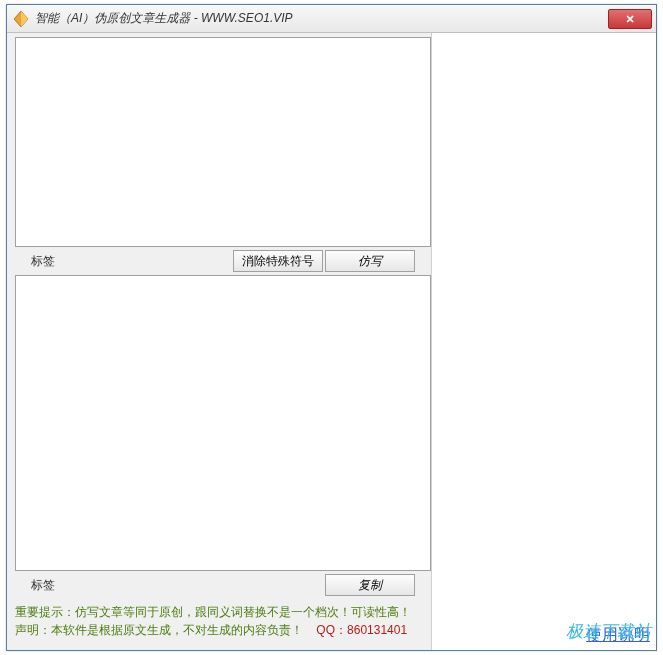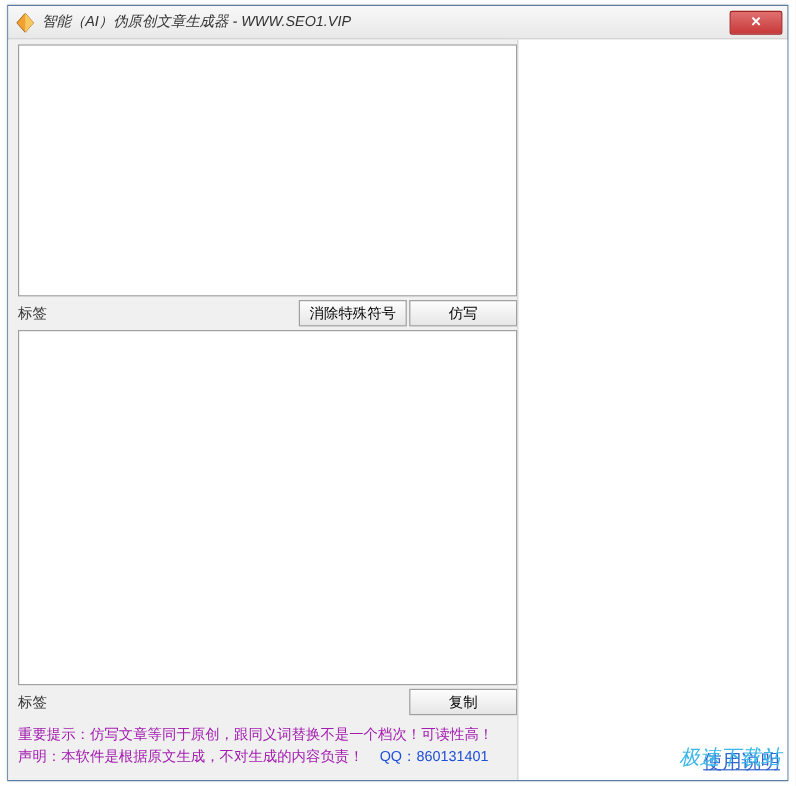--- a/index.html
+++ b/index.html
@@ -87,47 +87,47 @@
     font-family: inherit;
     font-size: 12px;
     padding: 2px;
   }
   .textarea.top { height: 210px; }
   .textarea.bottom { height: 296px; }
   .toolbar {
     display: flex;
     align-items: center;
     height: 24px;
-    margin: 2px 0;
+    margin: 2px 16px;
   }
   .label {
     font-size: 12px;
     color: #333;
     margin-right: 4px;
   }
   .spacer { flex: 1; }
   .btn {
     height: 22px;
     padding: 0 8px;
     background: linear-gradient(#fdfdfd, #e6e6e6);
     border: 1px solid #a0a0a0;
     font-size: 12px;
     cursor: pointer;
     margin-left: 2px;
     font-family: inherit;
   }
-  .btn.wide { width: 90px; }
+  .btn.wide { width: 90px; font-style: italic; }
   .btn.mid { width: 90px; }
   .notice {
     font-size: 12px;
     line-height: 18px;
     margin-top: 4px;
   }
-  .notice .red { color: #a21caf; }
-  .notice .blue { color: #1d4ed8; }
+  .notice .red { color: #4d7c0f; }
+  .notice .blue { color: #b91c1c; }
   .usage-link {
     position: absolute;
     right: 6px;
     bottom: 4px;
     color: #3366cc;
     font-size: 16px;
     text-decoration: underline;
     cursor: pointer;
   }
   .watermark {

